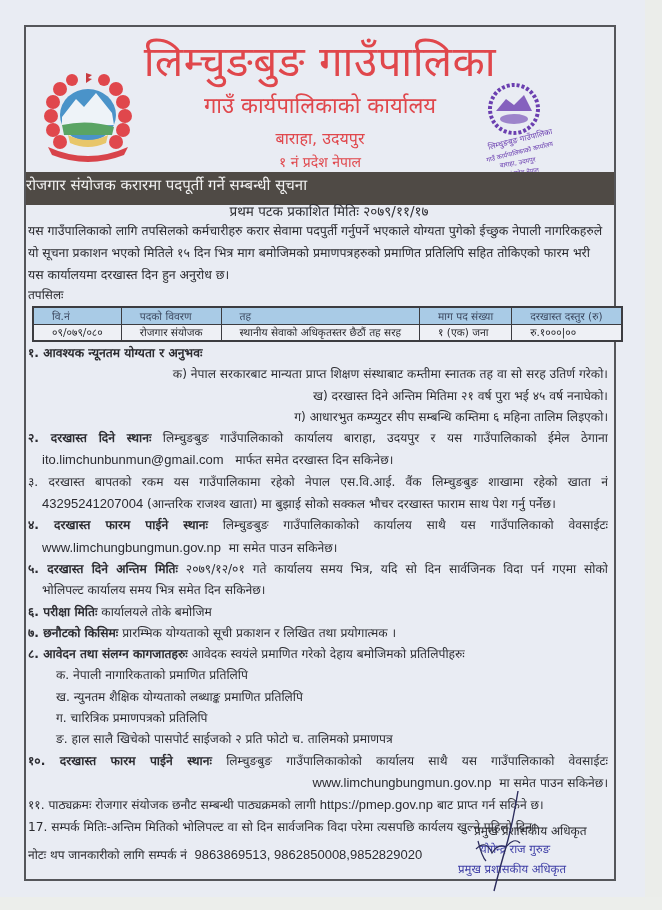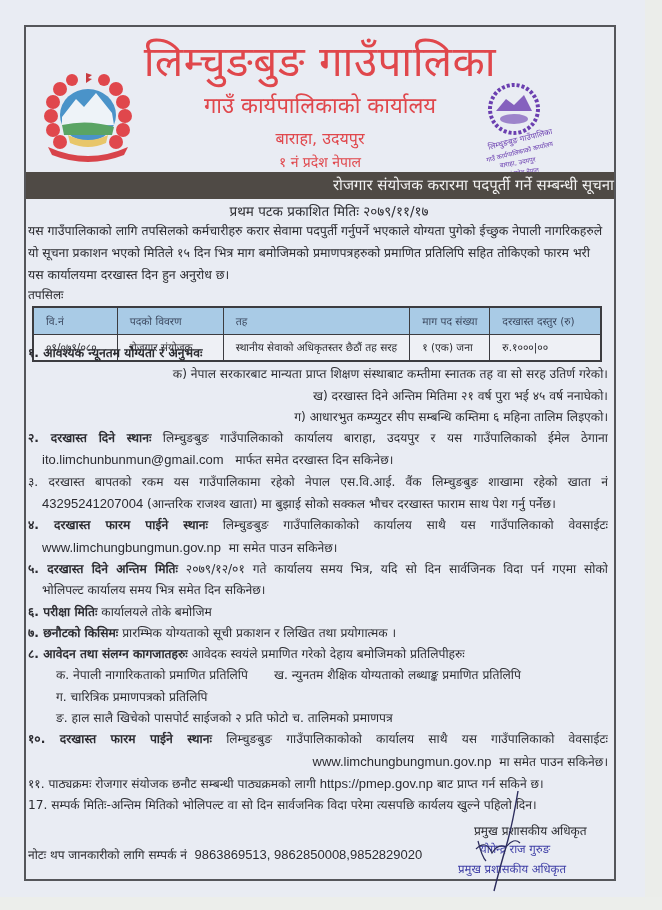--- a/index.html
+++ b/index.html
@@ -39,22 +39,22 @@
     font-family: "DejaVu Sans", sans-serif;
   }
   .province {
     position: absolute; left: 0; right: 0; top: 126px; text-align: center;
     color: #e0474c; font-size: 14px; line-height: 18px;
     font-family: "DejaVu Sans", sans-serif;
   }
   .emblem { position: absolute; left: 14px; top: 42px; width: 96px; height: 96px; }
   .stamp { position: absolute; left: 440px; top: 54px; width: 100px; height: 100px; }
   .banner {
-    position: absolute; left: 0; right: 0; top: 145px; height: 27px;
-    background: #4f4a45; color: #f2f2f2; text-align: right;
+    position: absolute; left: 0; right: 0; top: 145px; height: 33px;
+    background: #4f4a45; color: #f2f2f2; text-align: left;
     font-size: 15px; line-height: 27px;
     font-family: "DejaVu Sans", sans-serif;
   }
   .pubdate {
     position: absolute; left: 0; right: 0; top: 175px; text-align: center;
     font-size: 13.5px; line-height: 18px; color: #2b2b30;
     font-family: "DejaVu Sans", sans-serif;
     margin-left: 18px;
   }
   .intro {
@@ -66,37 +66,37 @@
     position: absolute; left: 2px; top: 259px; font-size: 12px; line-height: 18px;
     font-family: "DejaVu Sans", sans-serif;
   }
   table.posts {
     position: absolute; left: 6px; top: 279px; width: 570px;
     border-collapse: collapse; font-size: 10.5px;
     font-family: "DejaVu Sans", sans-serif;
     border: 2px solid #3c3c40;
   }
   table.posts th, table.posts td {
-    border: 1.5px solid #3c3c40; padding: 0 12px; height: 27px;
+    border: 1.5px solid #3c3c40; padding: 0 18px; height: 17px;
     text-align: left; font-weight: normal; white-space: nowrap;
   }
   table.posts th { background: #a9cbe6; color: #3c4960; }
   table.posts td { background: #eef0f5; color: #2b2b30; }
   .body-text {
     position: absolute; left: 2px; right: 6px; top: 316px;
     font-family: "DejaVu Sans", sans-serif; font-size: 12.2px; line-height: 21.3px;
   }
   .body-text .row { white-space: nowrap; overflow: hidden; }
   .body-text .just { text-align: justify; text-align-last: justify; white-space: normal; }
   .body-text .ind1 { padding-left: 30px; text-align: right; }
   .body-text .ind2 { padding-left: 28px; }
   .body-text .ind3 { padding-left: 14px; }
   .body-text b { font-weight: bold; }
   .latin { font-family: Liberation Sans, sans-serif; font-size: 13px; }
-  .cols2 { display: flex; }
+  .cols2 { display: flex; flex-direction: column; }
   .cols2 span:first-child { width: 218px; display: inline-block; }
   .sign-title {
     position: absolute; left: 448px; top: 795px; font-size: 12px;
     font-family: "DejaVu Sans", sans-serif; white-space: nowrap;
   }
   .note {
     position: absolute; left: 2px; top: 819px; font-size: 12px; line-height: 18px;
     font-family: "DejaVu Sans", sans-serif; white-space: nowrap;
   }
   .sig-stamp {

